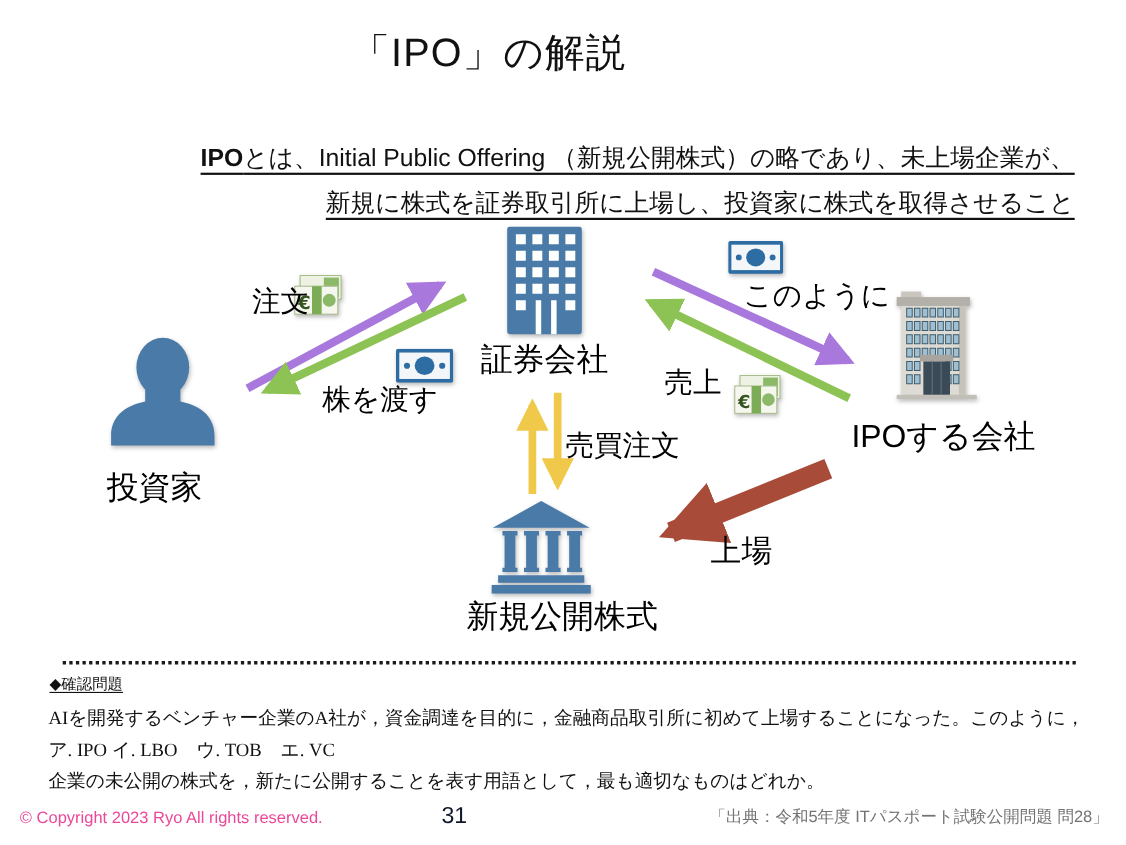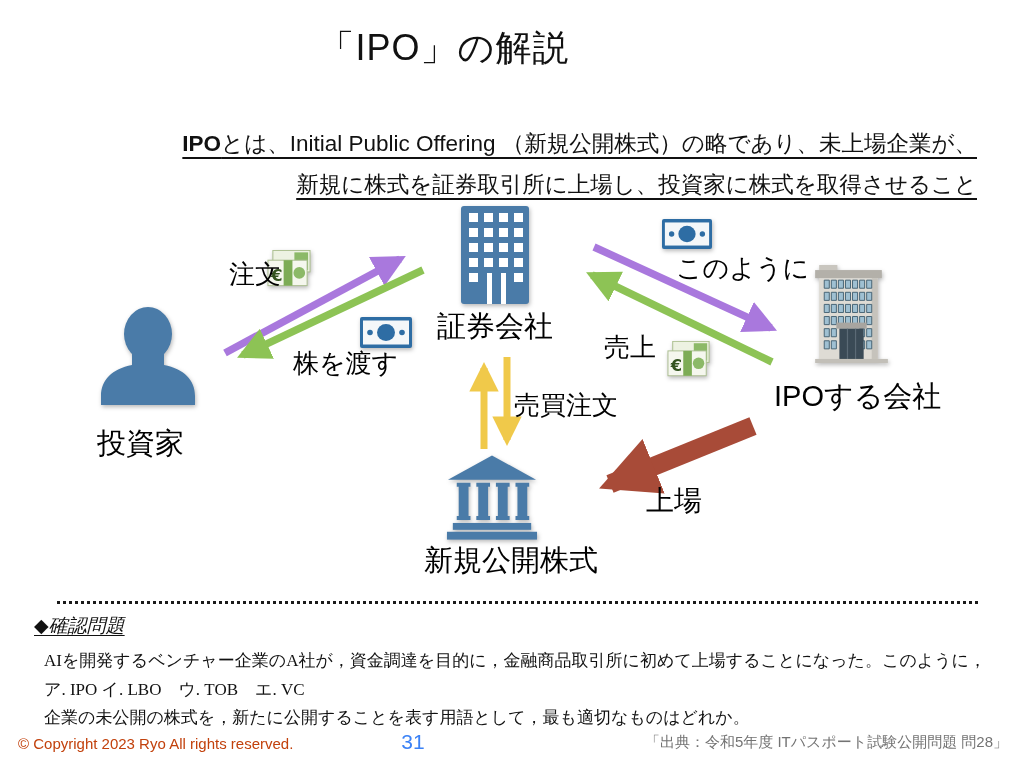--- a/index.html
+++ b/index.html
@@ -32,28 +32,28 @@
   .icon svg{display:block;filter:drop-shadow(1.5px 2px 2px rgba(0,0,0,.28));}
   .blue{fill:var(--node-blue);}
 
   .nodelabel{position:absolute;font-size:29px;font-weight:400;color:#000;white-space:nowrap;text-align:center;}
   .dlabel{position:absolute;font-size:26px;font-weight:400;color:#000;white-space:nowrap;}
 
   .dotted{position:absolute;left:57px;top:601px;width:921px;height:0;
           border-top:3.5px dotted #1a1a1a;}
 
   .quiz{position:absolute;left:33px;top:613px;width:960px;}
-  .quiz-heading{font-size:19px;text-decoration:underline;text-underline-offset:3px;
-                margin:0 0 8px 1px;font-style:italic;}
+  .quiz-heading{font-size:14px;text-decoration:underline;text-underline-offset:3px;
+                margin:0 0 8px 12px;}
   .quiz-line{font-family:"Liberation Serif","DejaVu Serif",serif;font-size:17px;
              line-height:28.5px;margin-left:11px;white-space:nowrap;}
 
-  .footer-copy{position:absolute;left:18px;top:735px;font-size:15px;color:#c2410c;}
+  .footer-copy{position:absolute;left:18px;top:735px;font-size:15px;color:#ec4899;}
   .footer-page{position:absolute;left:0;top:730px;width:826px;text-align:center;
-               font-size:21px;color:#3b82f6;}
+               font-size:21px;color:#0f172a;}
   .footer-src{position:absolute;right:16px;top:733px;font-size:15px;color:#737373;}
 </style>
 </head>
 <body>
 
 <div class="slide" style="--node-blue: #4a7ba8; --arrow-purple: #a978dd; --arrow-green: #8dc355; --arrow-yellow: #f0c94a; --arrow-red: #a84b38;">
 
   <div class="title">「IPO」の解説</div>
 
   <p class="definition"><b>IPO</b><span>とは、Initial Public Offering （新規公開株式）の略であり、未上場企業が、</span><br><span>新規に株式を証券取引所に上場し、投資家に株式を取得させること</span></p>

